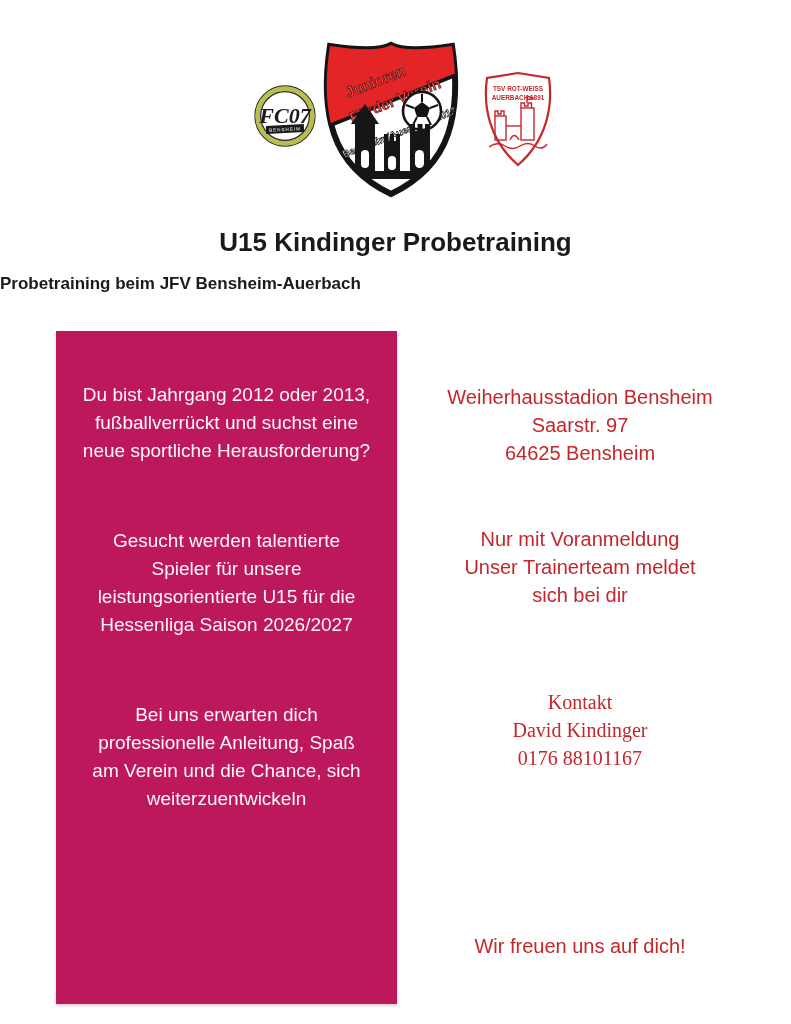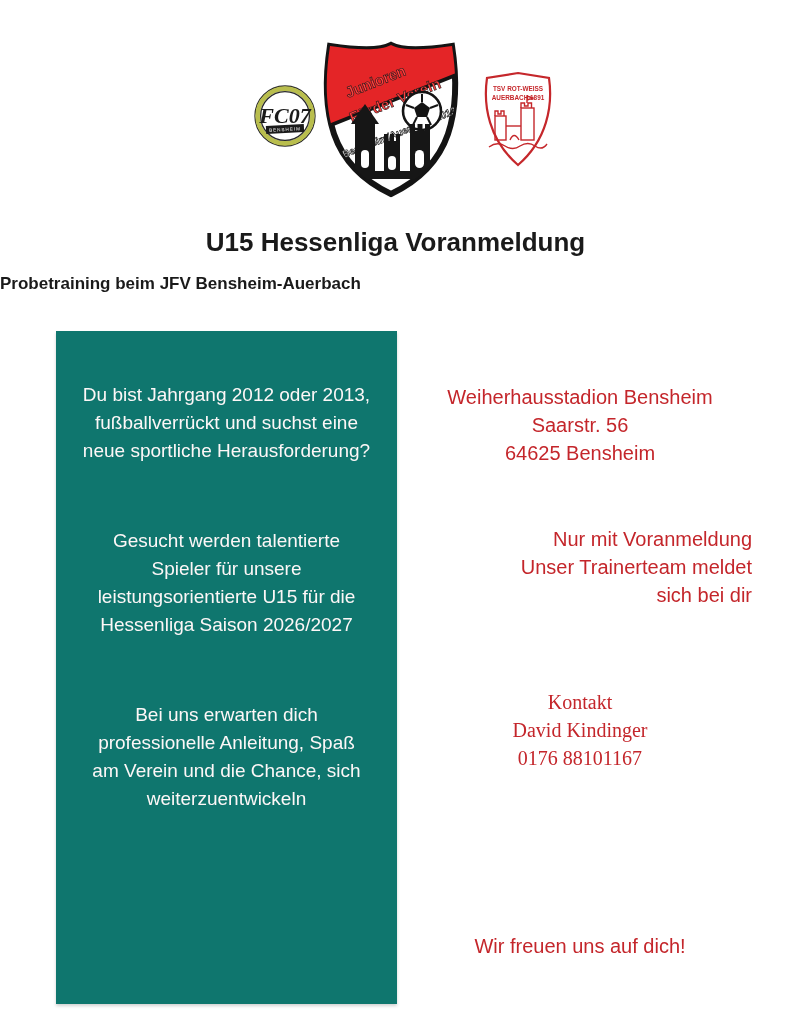--- a/index.html
+++ b/index.html
@@ -25,39 +25,39 @@
   }
   .subtitle {
     position: absolute; top: 274px; left: 0; right: 0;
     font-size: 17px; font-weight: bold; color: #1a1a1a;
   }
 
   
   .red-box {
     position: absolute; left: 56px; top: 331px;
     width: 341px; height: 673px;
-    background: #0f766e;
+    background: #be185d;
     padding: 50px 14px 12px 14px;
     box-shadow: 0 2px 3px rgba(0,0,0,0.18);
   }
   .red-box .para {
     color: #fdf7f7;
     font-size: 19px; line-height: 28px;
     text-align: center; white-space: pre-line;
     margin-bottom: 62px;
   }
 
   
   .info-block {
     position: absolute; left: 408px; width: 344px;
     color: #c4262b; font-size: 20px; line-height: 28px;
     text-align: center; white-space: pre-line;
   }
   .info-venue   { top: 383px; }
-  .info-signup  { top: 525px; text-align: right; }
+  .info-signup  { top: 525px; }
   .info-contact { top: 688px; font-family: Liberation Serif, serif; }
   .info-closing { top: 932px; }
 
   svg text { user-select: none; }
 </style>
 </head>
 <body>
 
 <div class="page">
 
@@ -128,39 +128,39 @@
         <path d="M44 40 v-5 h3.5 v3 h3.5 v-3 h3.5 v5"></path>
         <rect x="44" y="40" width="13" height="32"></rect>
         <path d="M50 35 V28 l6 2 -6 2"></path>
         <line x1="29" y1="58" x2="44" y2="58"></line>
         <path d="M33 72 q4 -9 9 0"></path>
         <path d="M12 79 q8 -6 16 -1 q8 5 15 0 q8 -5 15 0 q7 5 12 -2"></path>
       </g>
     </svg>
   </div>
 
-  <h1 class="title">U15 Hessenliga Voranmeldung</h1>
+  <h1 class="title">U15 Kindinger Probetraining</h1>
   <h2 class="subtitle">Probetraining beim JFV Bensheim-Auerbach</h2>
 
   <div class="red-box">
     <div class="para">Du bist Jahrgang 2012 oder 2013,
 fußballverrückt und suchst eine
 neue sportliche Herausforderung?</div>
     <div class="para">Gesucht werden talentierte
 Spieler für unsere
 leistungsorientierte U15 für die
 Hessenliga Saison 2026/2027</div>
     <div class="para">Bei uns erwarten dich
 professionelle Anleitung, Spaß
 am Verein und die Chance, sich
 weiterzuentwickeln</div>
   </div>
 
   <div class="info-block info-venue">Weiherhausstadion Bensheim
-Saarstr. 56
+Saarstr. 97
 64625 Bensheim</div>
   <div class="info-block info-signup">Nur mit Voranmeldung
 Unser Trainerteam meldet
 sich bei dir</div>
   <div class="info-block info-contact">Kontakt
 David Kindinger
 0176 88101167</div>
   <div class="info-block info-closing">Wir freuen uns auf dich!</div>
 
 </div>

